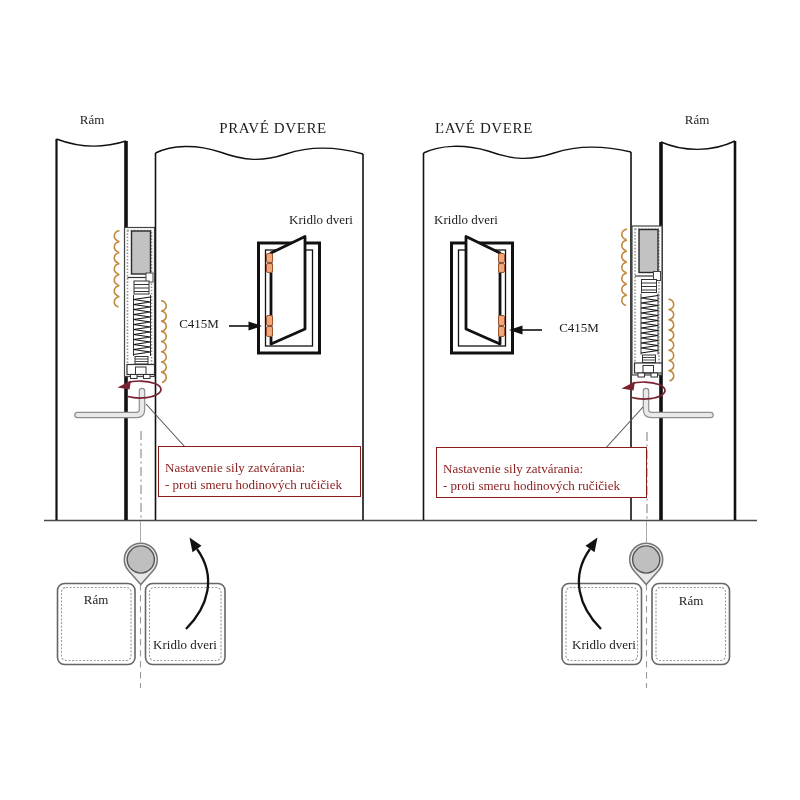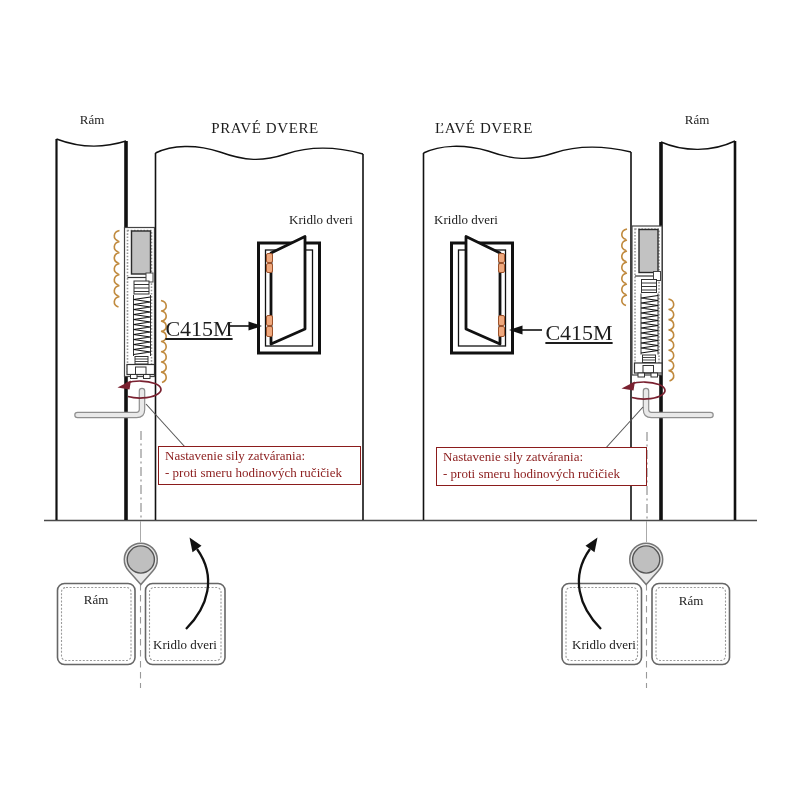--- a/index.html
+++ b/index.html
@@ -4,24 +4,24 @@
 <style>
   html,body{margin:0;padding:0;background:#ffffff;}
   .canvas{
     position:relative;width:800px;height:800px;background:#ffffff;overflow:hidden;
     font-family:"Liberation Serif","DejaVu Serif",serif;color:#1d1d1d;
   }
   .canvas svg{position:absolute;left:0;top:0;}
   .lbl{position:absolute;white-space:nowrap;transform:translateX(-50%);line-height:1.1;}
   .lbl.small{font-size:13px;text-align:center;}
   .lbl.title{font-size:15px;letter-spacing:0.6px;}
-  .lbl.model{font-size:22px;text-decoration:underline;}
+  .lbl.model{font-size:13px;}
   .notebox{
     position:absolute;border:1.4px solid #8b1c1c;color:#8b1c1c;background:#ffffff;
-    font-size:13px;line-height:17px;padding:0 5px 3px 6px;white-space:nowrap;
+    font-size:13px;line-height:17px;padding:12px 5px 3px 6px;white-space:nowrap;
   }
 </style>
 </head>
 <body>
 
 <div class="canvas">
 
 <svg width="800" height="800" viewBox="0 0 800 800">
 
   <line x1="44" y1="520.5" x2="757" y2="520.5" stroke="#4a4a4a" stroke-width="1.4"></line>
@@ -142,21 +142,21 @@
     <g>
       <path d="M186 629 C208 607,217 577,197 549" fill="none" stroke="#111" stroke-width="2.3"></path>
       <polygon points="189.5,537.5 201.5,545.8 192.5,552.2" fill="#111"></polygon>
     </g>
   </g>
   <use href="#bottomAsm" transform="translate(787,0) scale(-1,1)"></use>
 
 </svg>
 
 <div class="lbl small" style="left:92px;top:113px;">Rám</div>
-<div class="lbl title" style="left:265px;top:120px;">PRAVÉ DVERE</div>
+<div class="lbl title" style="left:273px;top:120px;">PRAVÉ DVERE</div>
 <div class="lbl title" style="left:484px;top:120px;">ĽAVÉ DVERE</div>
 <div class="lbl small" style="left:697px;top:113px;">Rám</div>
 
 <div class="lbl small" style="left:321px;top:213px;">Kridlo dveri</div>
 <div class="lbl small" style="left:466px;top:213px;">Kridlo dveri</div>
 
 <div class="lbl model" style="left:199px;top:317px;">C415M</div>
 <div class="lbl model" style="left:579px;top:321px;">C415M</div>
 
 <div class="notebox" style="left:158px;top:446px;width:190px;">

